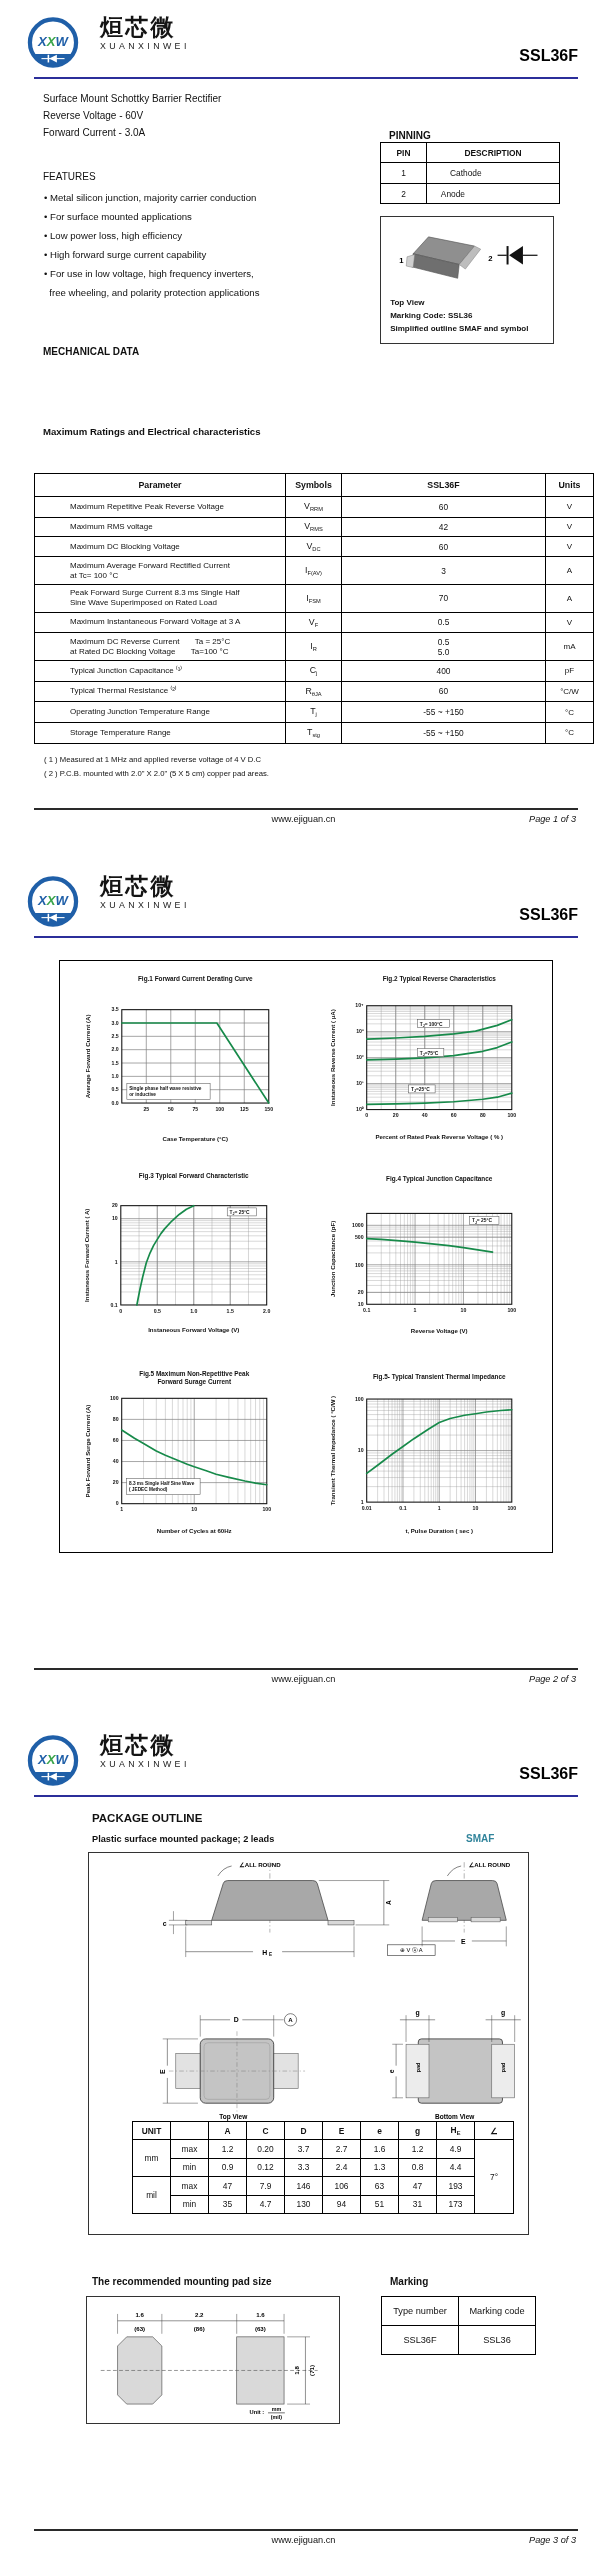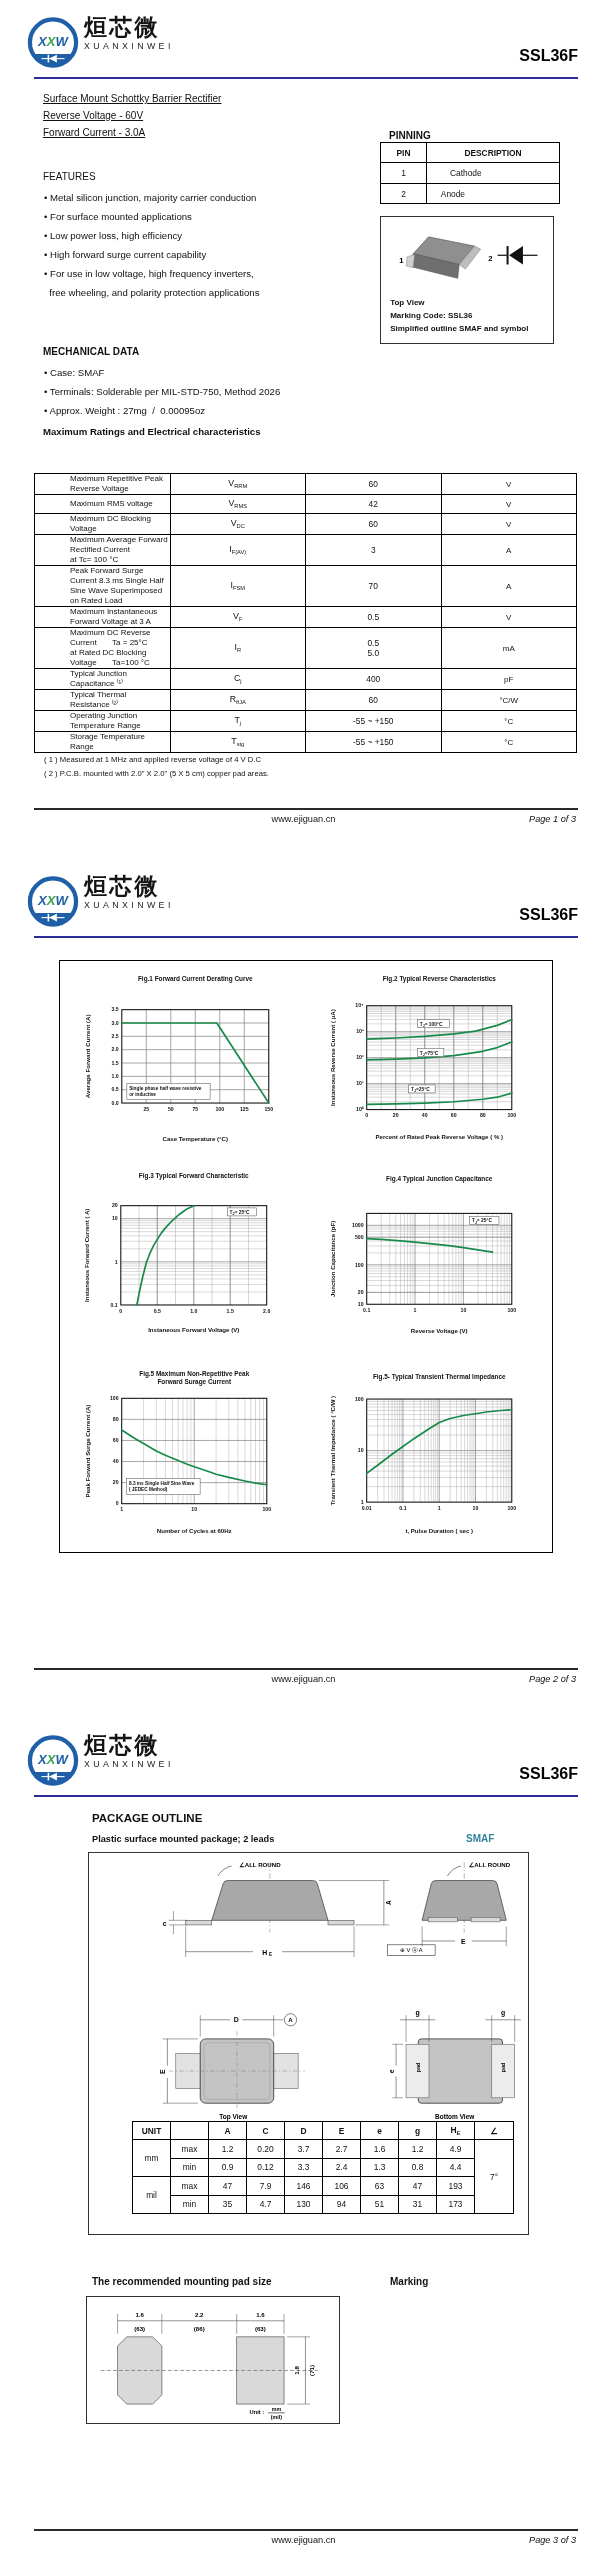--- a/index.html
+++ b/index.html
@@ -1,26 +1,26 @@
 <!DOCTYPE html>
 <html style="font-size:12.2px"><head>
 <meta charset="utf-8">
 <style>
   html,body{margin:0;padding:0;background:#fff;}
   #doc{position:relative;width:607px;height:2576px;background:#fff;
        font-family:"Liberation Sans", sans-serif;color:#111;overflow:hidden;}
   .abs{position:absolute;}
   .hdr{position:absolute;left:0;width:607px;height:84px;}
   .logo-wrap{position:absolute;left:23px;top:13.8px;display:flex;}
-  .brand{margin-left:1px;}
+  .brand{margin-left:17px;}
   .brand-cn{font-size:23px;font-weight:bold;letter-spacing:2.3px;color:#141414;line-height:26px;}
   .brand-en{font-size:8.8px;letter-spacing:3.4px;color:#222;margin-top:0.8px;}
   .part{position:absolute;right:29px;top:47px;font-size:16px;font-weight:bold;color:#000;}
   .rule{position:absolute;left:34px;right:29px;top:77px;height:2.3px;background:#2b2e9a;}
-  .intro div{font-size:10px;line-height:17px;text-decoration:underline;}
+  .intro div{font-size:10px;line-height:17px;}
   .sec-title{font-size:10px;font-weight:bold;}
   .plain-title{font-size:10px;}
   .list div{font-size:9.6px;line-height:19px;white-space:pre-wrap;}
   table{border-collapse:collapse;background:#fff;}
   td,th{border:0.8px solid #000;font-size:8.4px;text-align:center;vertical-align:middle;padding:0 1.5px;}
   .tbl-outer{border:1.5px solid #000;}
   .param{text-align:left;padding-left:35px;font-size:8px;white-space:pre-wrap;line-height:10px;}
   .sym{font-size:8.8px;}
   .sym .sb, .sub-sm{font-size:5.7px;vertical-align:-2.3px;}
   .notes div{font-size:7.7px;line-height:13.8px;}
@@ -112,31 +112,32 @@
       </g>
     </svg>
     <div class="pkg-caption" style="position:absolute;left:9.2px;top:79px" id="pkgcap">
         <div>Top View</div>
         <div>Marking Code: SSL36</div>
         <div>Simplified outline SMAF and symbol</div>
       </div>
   </div>
 
   <div class="abs sec-title" style="left:43px;top:346px">MECHANICAL DATA</div>
-  <div class="abs list" style="left:44px;top:363px;line-height:18.4px" id="mech">
-      <div>• Case: SMAF</div>
-      <div>• Terminals: Solderable per MIL-STD-750, Method 2026</div>
-      <div>• Approx. Weight : 27mg  /  0.00095oz</div>
-    </div>
 
   <div class="abs" style="left:43px;top:426px;font-size:9.6px;font-weight:bold">Maximum Ratings and Electrical characteristics</div>
 
   <div class="abs" style="left:34px;top:473px" id="ratings">
       <table class="tbl-outer" style="table-layout: fixed; width: 543px;">
         <tbody>
+          <tr style="height: 23px;">
+            <td style="font-weight: bold; width: 247px; font-size: 8.8px;">Parameter</td>
+            <td style="font-weight: bold; width: 52px; font-size: 8.8px;">Symbols</td>
+            <td style="font-weight: bold; width: 200px; font-size: 8.8px;">SSL36F</td>
+            <td style="font-weight: bold; width: 44px; font-size: 8.8px;">Units</td>
+          </tr>
           <tr style="height: 20.7px;">
             <td class="param"><div>Maximum Repetitive Peak Reverse Voltage</div></td>
             <td class="sym"><span>V</span><span class="sb">RRM</span></td>
             <td>
               <div style="line-height: 10px;">60</div>
             </td>
             <td style="font-size: 8px;">V</td>
           </tr>
           <tr style="height: 19px;">
             <td class="param"><div>Maximum RMS voltage</div></td>
@@ -454,20 +455,34 @@
       <text x="277" y="96" font-size="8" font-weight="bold" text-anchor="middle" transform="rotate(-90 277 96)">1.8</text>
       <text x="297" y="96" font-size="8" font-weight="bold" text-anchor="middle" transform="rotate(-90 297 96)">(71)</text>
       <text x="232" y="153" font-size="7.5" font-weight="bold" text-anchor="end">Unit :</text>
       <text x="248" y="149" font-size="7" font-weight="bold" text-anchor="middle">mm</text>
       <line x1="237" y1="151.5" x2="259" y2="151.5" stroke="#111" stroke-width="0.8"></line>
       <text x="248" y="159" font-size="7" font-weight="bold" text-anchor="middle">(mil)</text>
     </svg>
   </div>
 
   <div class="abs" style="left:390px;top:2276px;font-size:10px;font-weight:bold">Marking</div>
+  <div class="abs" style="left:381px;top:2296px" id="marking">
+      <table class="tbl-outer">
+        <tbody>
+          <tr style="height: 29px;">
+            <td style="width: 73px; font-size: 9.2px;">Type number</td>
+            <td style="width: 73px; font-size: 9.2px;">Marking code</td>
+          </tr>
+          <tr style="height: 29px;">
+            <td style="font-size: 9.2px;">SSL36F</td>
+            <td style="font-size: 9.2px;">SSL36</td>
+          </tr>
+        </tbody>
+      </table>
+    </div>
 
   <div class="ftr-line" style="top:2529px"></div>
   <div class="ftr-url" style="top:2535px">www.ejiguan.cn</div>
   <div class="ftr-page" style="top:2535px">Page 3 of 3</div>
 
 <svg width="199" height="171" style="position:absolute;left:82px;top:972px;overflow:visible" viewBox="0 0 260 223">
       <line x1="84" y1="49" x2="84" y2="171" stroke="#7e7e7e" stroke-width="0.9"></line>
       <text x="84" y="181" font-size="6.8" text-anchor="middle" font-weight="bold" fill="#111">25</text>
       <line x1="116" y1="49" x2="116" y2="171" stroke="#7e7e7e" stroke-width="0.9"></line>
       <text x="116" y="181" font-size="6.8" text-anchor="middle" font-weight="bold" fill="#111">50</text>

